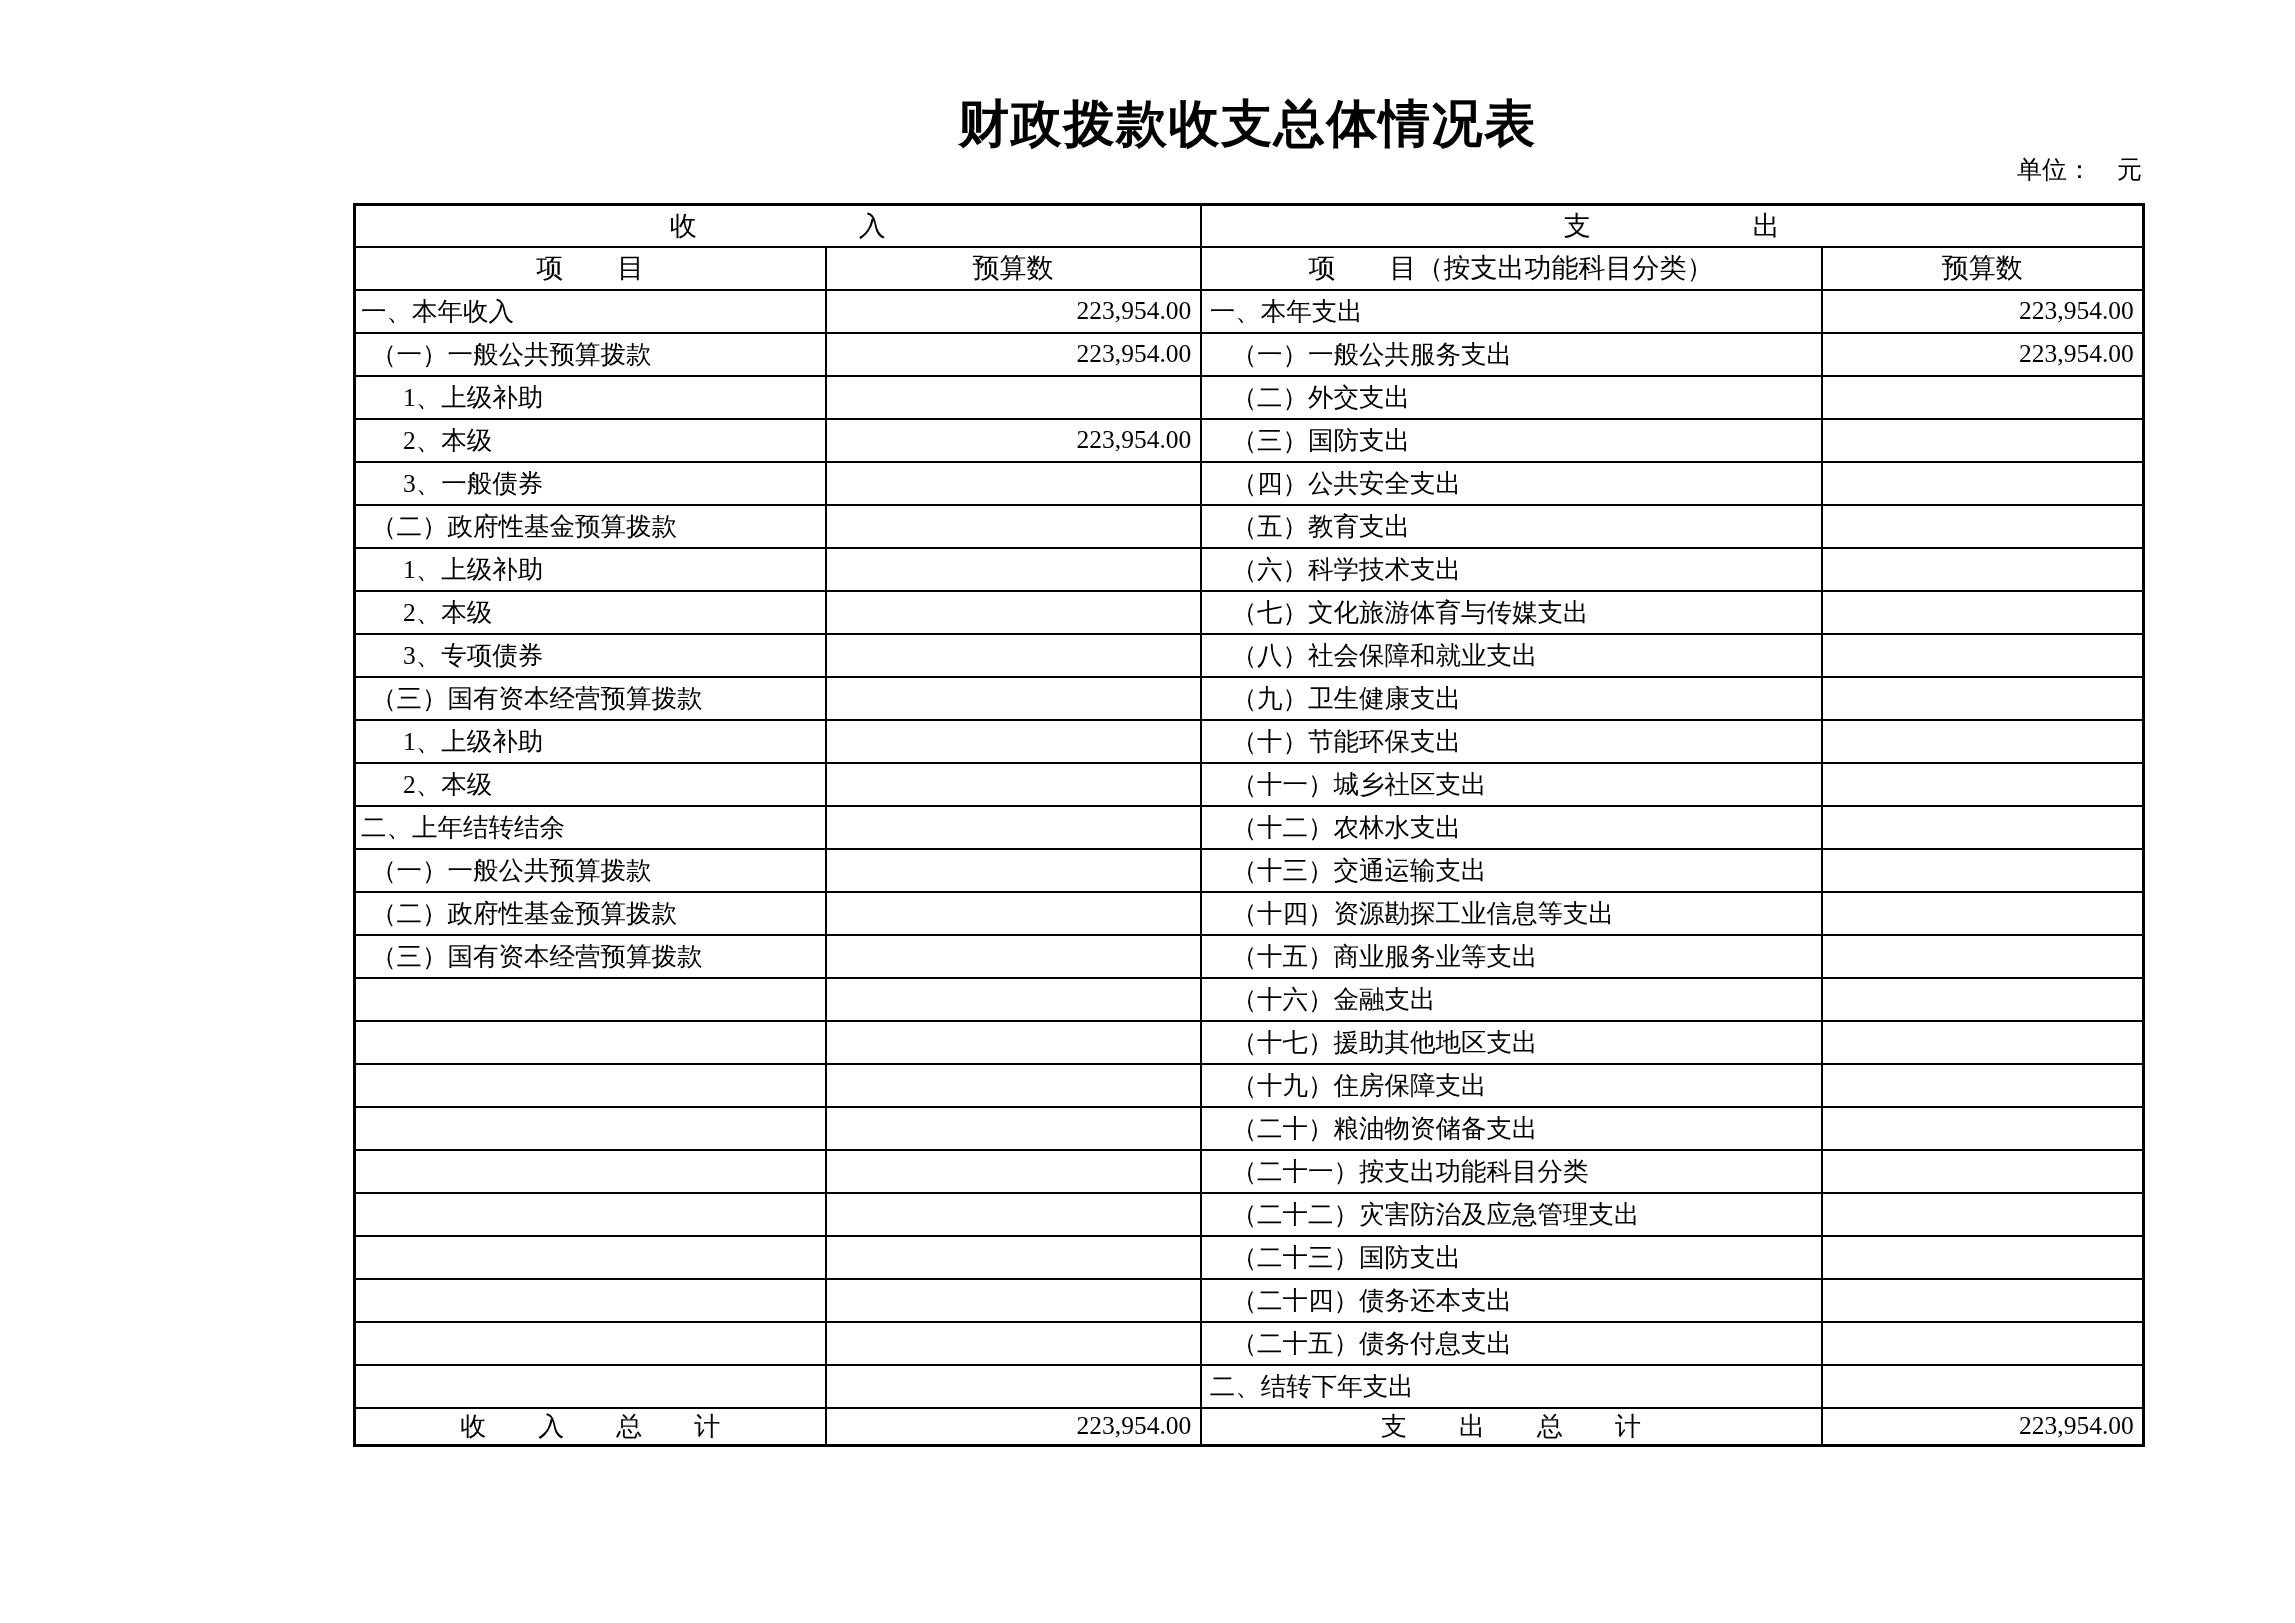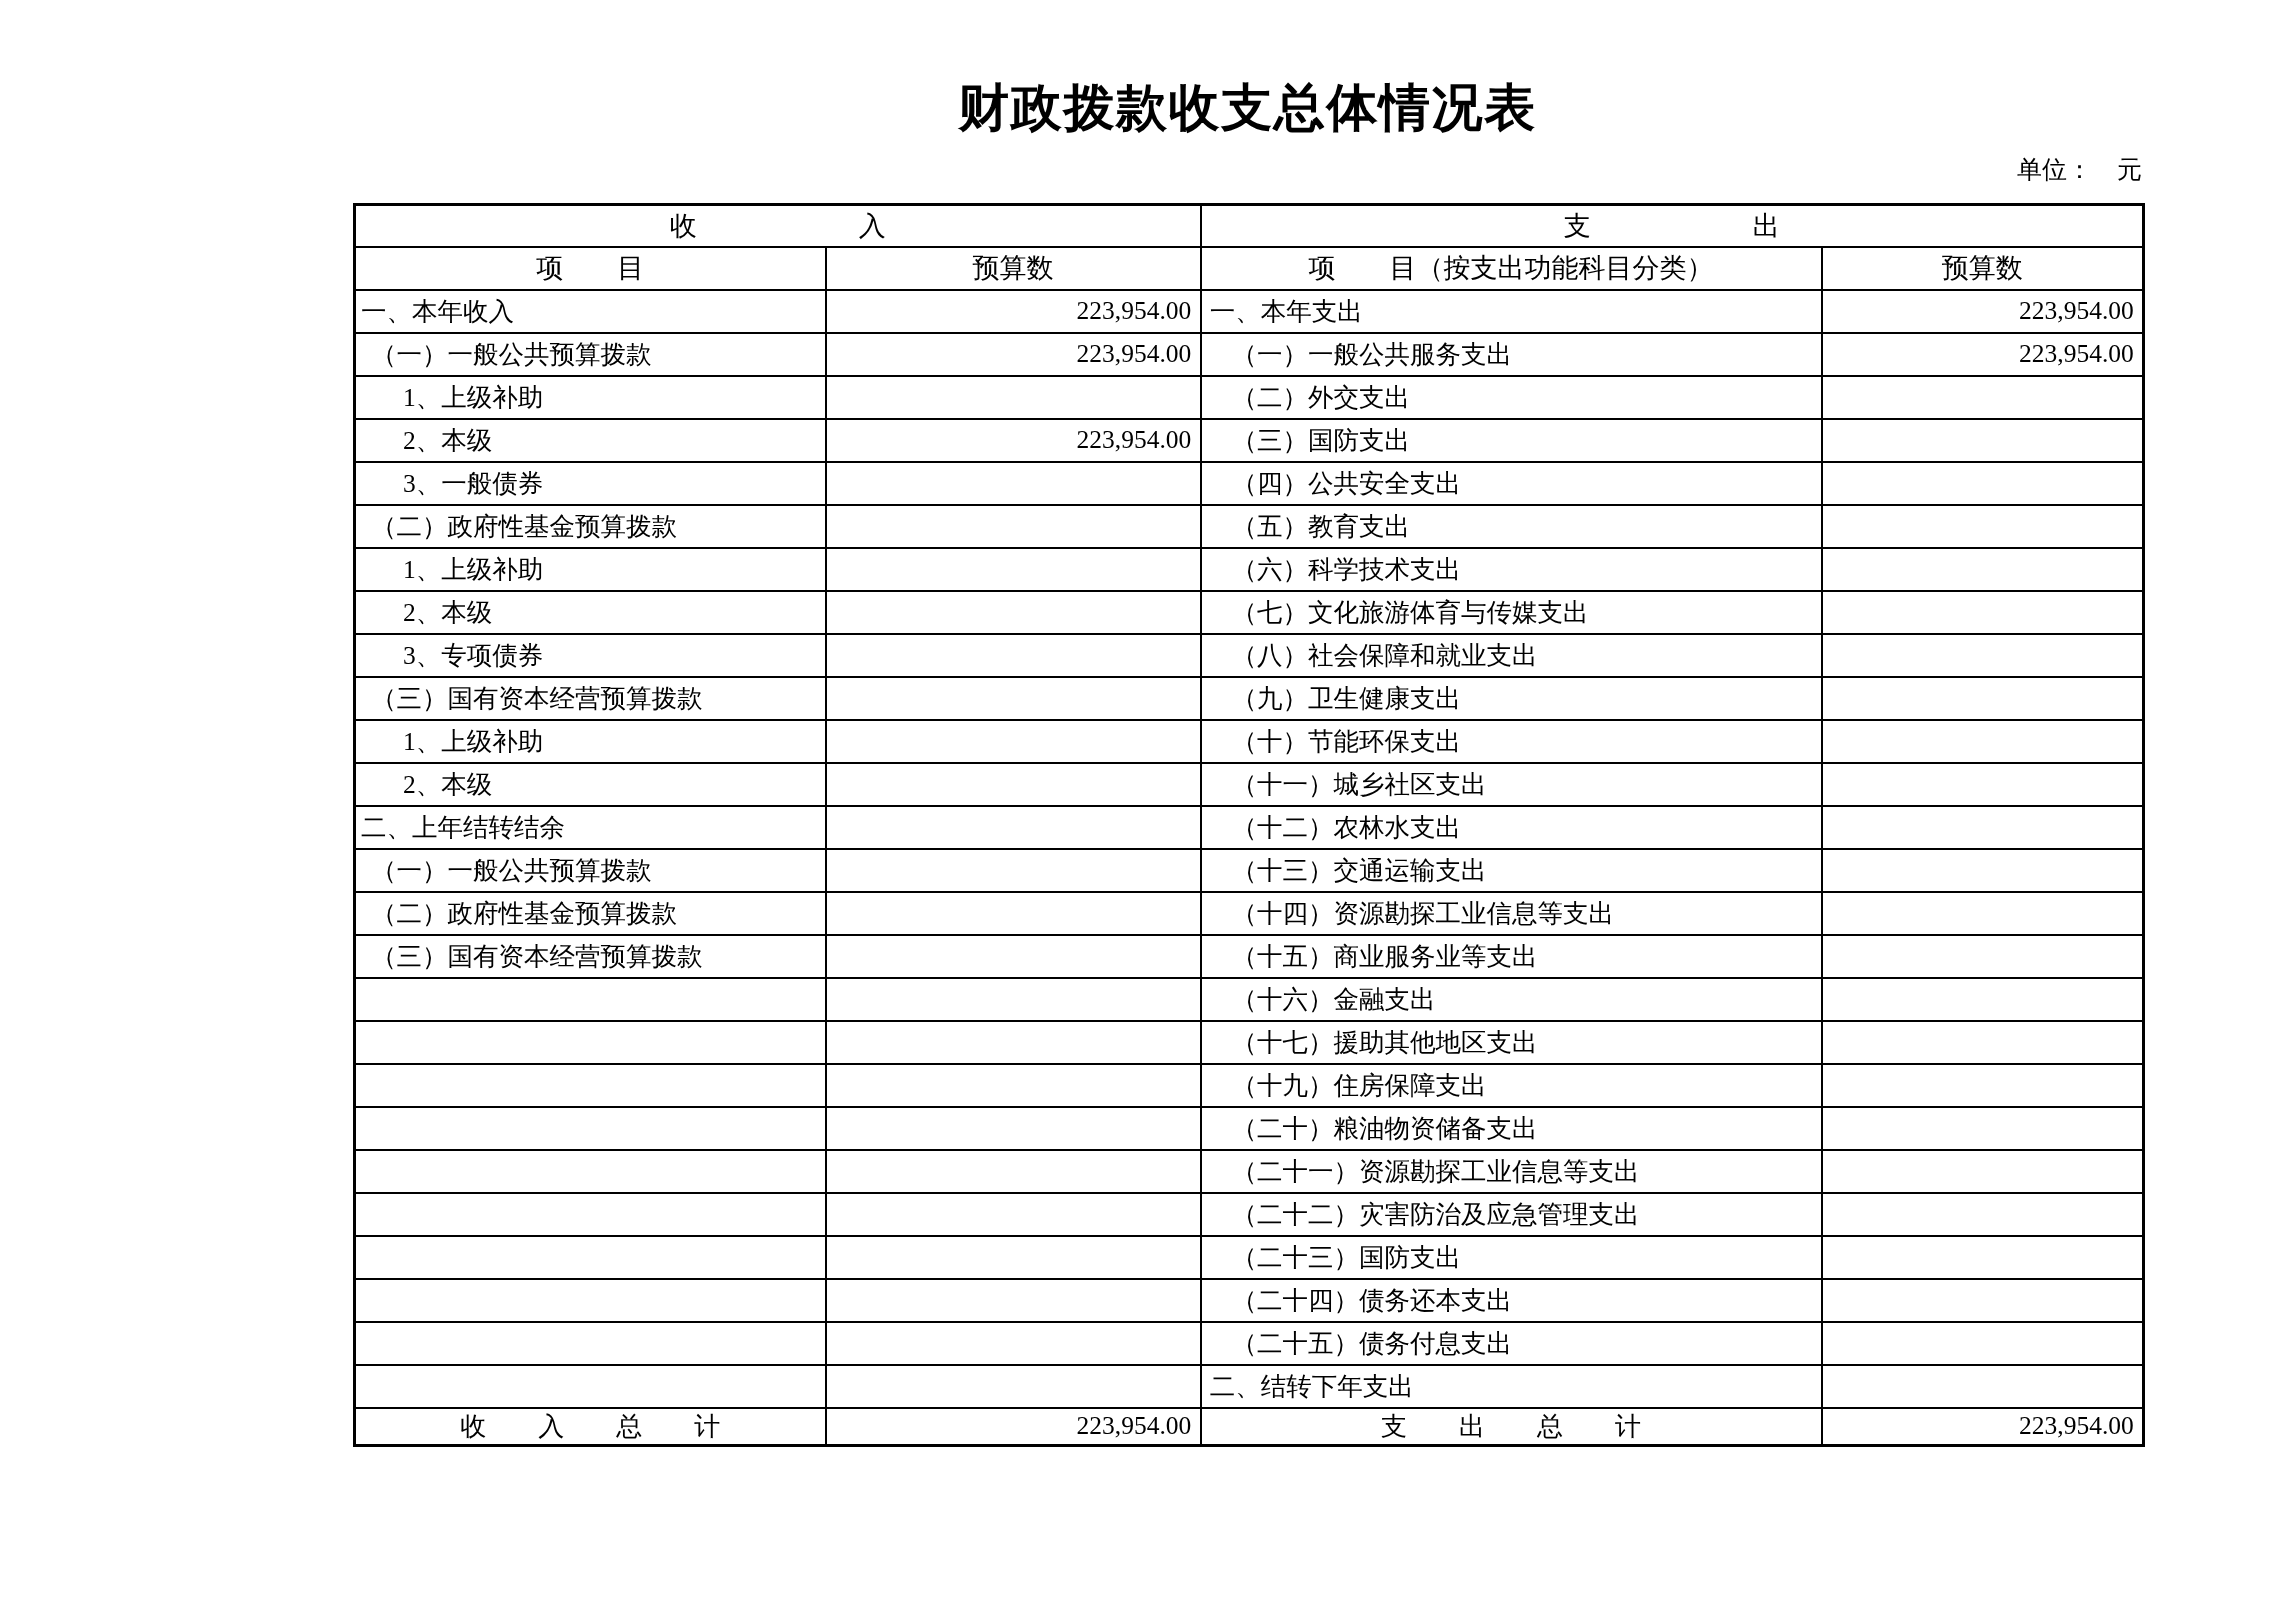--- a/index.html
+++ b/index.html
@@ -5,21 +5,21 @@
   * { margin: 0; padding: 0; box-sizing: border-box; }
   html, body { background: #ffffff; }
   body {
     width: 2295px; height: 1624px;
     position: relative;
     font-family: "Liberation Serif", "DejaVu Serif", serif;
     color: #000;
   }
   .page-title {
     position: absolute;
-    left: 353px; top: 80px; width: 1789px;
+    left: 353px; top: 96px; width: 1789px;
     text-align: center;
     font-family: "DejaVu Sans", "Liberation Sans", sans-serif;
     font-weight: bold;
     font-size: 51px;
     line-height: 1.1;
     letter-spacing: 1.6px;
   }
   .unit-label {
     position: absolute;
     top: 153px; left: 353px; width: 1789px;
@@ -206,21 +206,21 @@
       </tr>
       <tr class="body-row">
         <td class="item ind-l0"></td>
         <td class="value"></td>
         <td class="item ind-r1">（二十）粮油物资储备支出</td>
         <td class="value"></td>
       </tr>
       <tr class="body-row">
         <td class="item ind-l0"></td>
         <td class="value"></td>
-        <td class="item ind-r1">（二十一）资源勘探工业信息等支出</td>
+        <td class="item ind-r1">（二十一）按支出功能科目分类</td>
         <td class="value"></td>
       </tr>
       <tr class="body-row">
         <td class="item ind-l0"></td>
         <td class="value"></td>
         <td class="item ind-r1">（二十二）灾害防治及应急管理支出</td>
         <td class="value"></td>
       </tr>
       <tr class="body-row">
         <td class="item ind-l0"></td>

